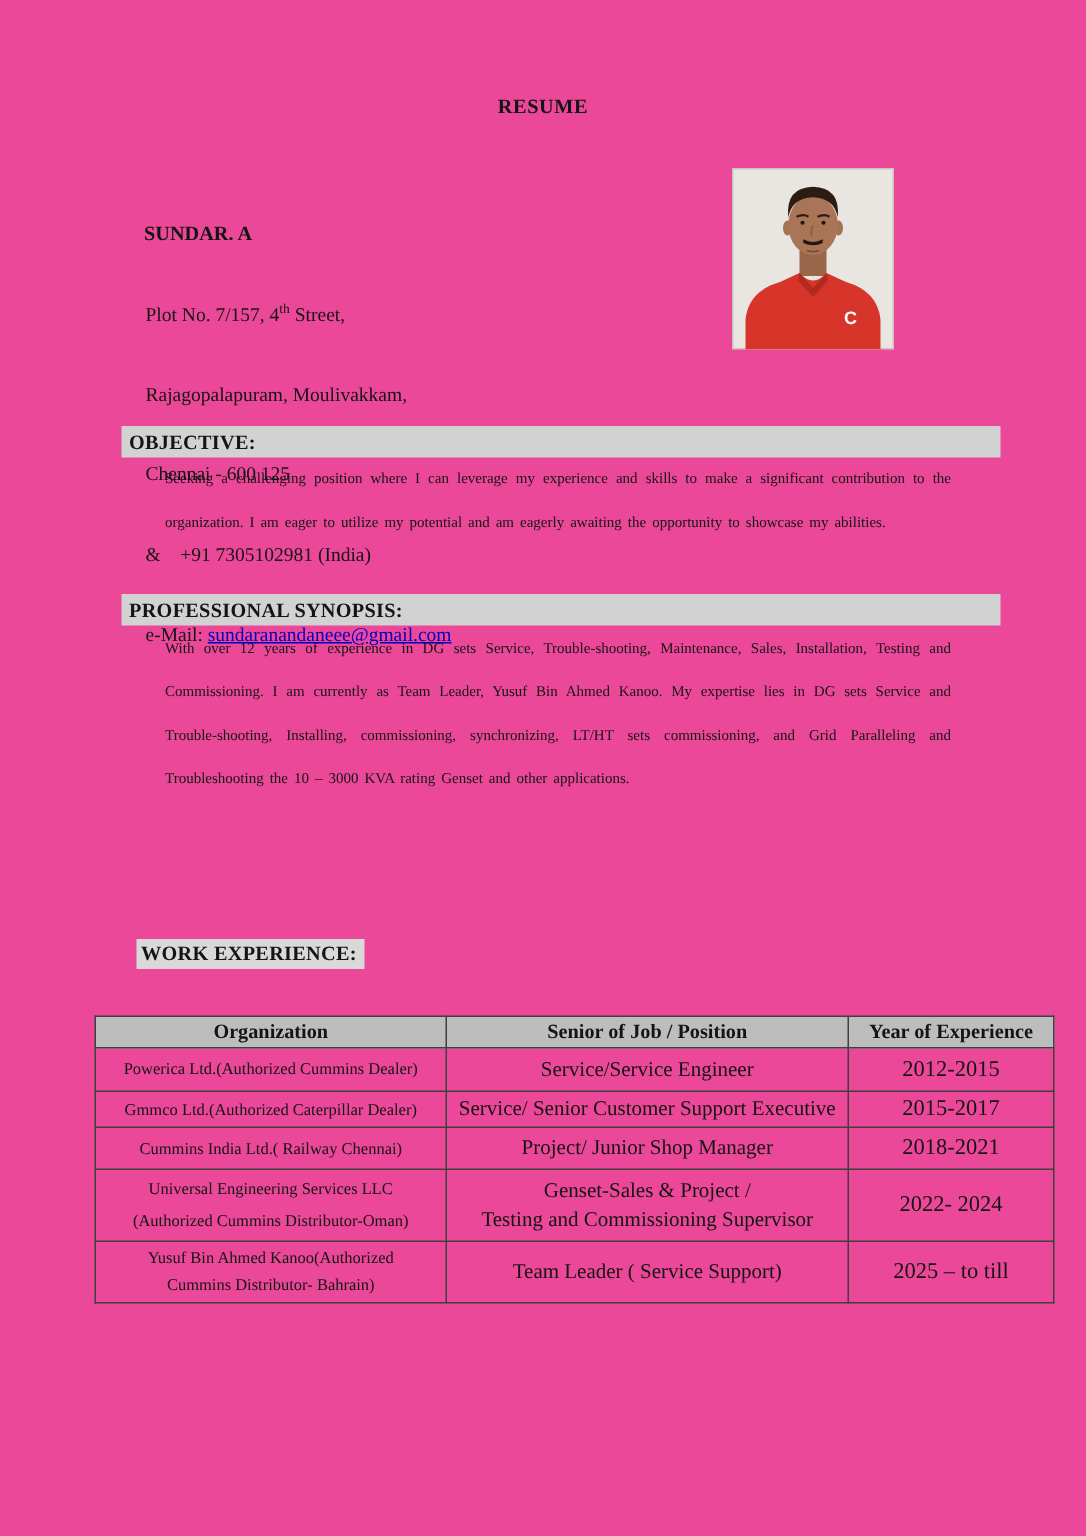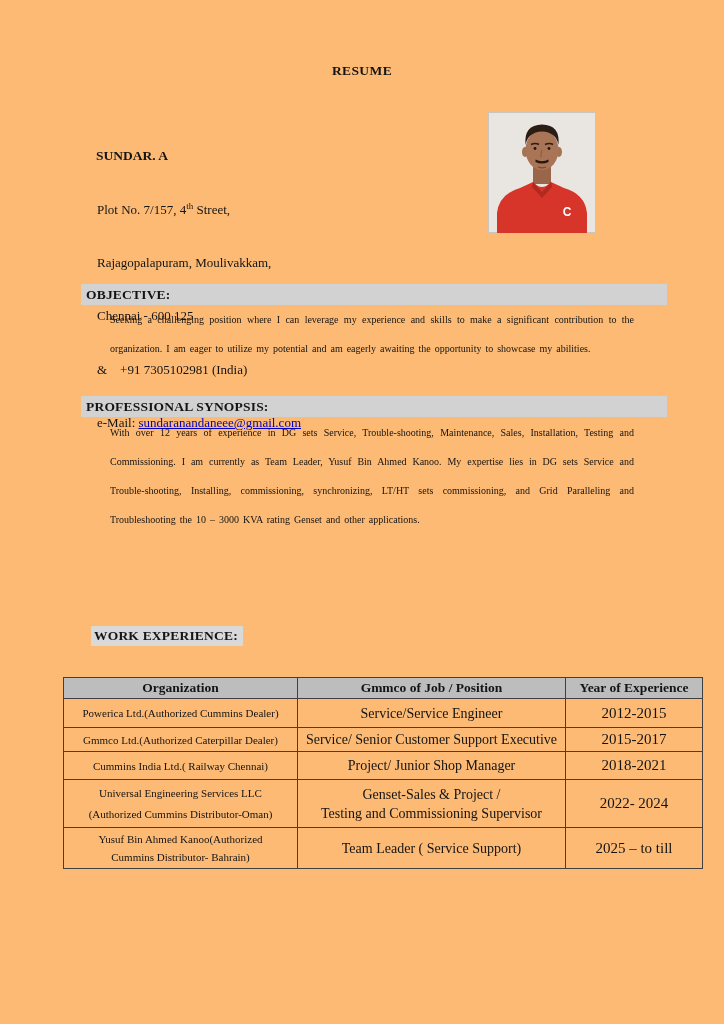--- a/index.html
+++ b/index.html
@@ -4,21 +4,21 @@
 <style>
   * { margin: 0; padding: 0; box-sizing: border-box; }
   html, body { background: #ffffff; }
   body {
     width: 724px; height: 1024px;
     font-family: "Liberation Serif", "DejaVu Serif", serif;
     color: var(--text, #141414);
     position: relative;
     overflow: hidden;
   }
-  .page { position: absolute; inset: 0; background: #fdba74; }
+  .page { position: absolute; inset: 0; background: #ec4899; }
 
   .title {
     position: absolute; top: 63px; left: 0; width: 100%;
     text-align: center; font-weight: bold; font-size: 13.5px;
     letter-spacing: 0.4px;
   }
 
   .contact { position: absolute; top: 111px; left: 97px; white-space: pre; }
   .contact .name { font-weight: bold; font-size: 13.5px; line-height: 18px; margin-left: -1px; }
   .contact-line { font-size: 13px; line-height: 17.2px; }
@@ -129,21 +129,21 @@
 
   <table class="we-table">
     <colgroup>
         <col class="c1">
         <col class="c2">
         <col class="c3">
       </colgroup>
     <thead>
       <tr>
         <th>Organization</th>
-        <th>Gmmco of Job / Position</th>
+        <th>Senior of Job / Position</th>
         <th>Year of Experience</th>
       </tr>
     </thead>
     <tbody>
         <tr>
           <td class="col-org">Powerica Ltd.(Authorized Cummins Dealer)</td>
           <td class="col-pos">Service/Service Engineer</td>
           <td class="col-year">2012-2015</td>
         </tr>
         <tr>

